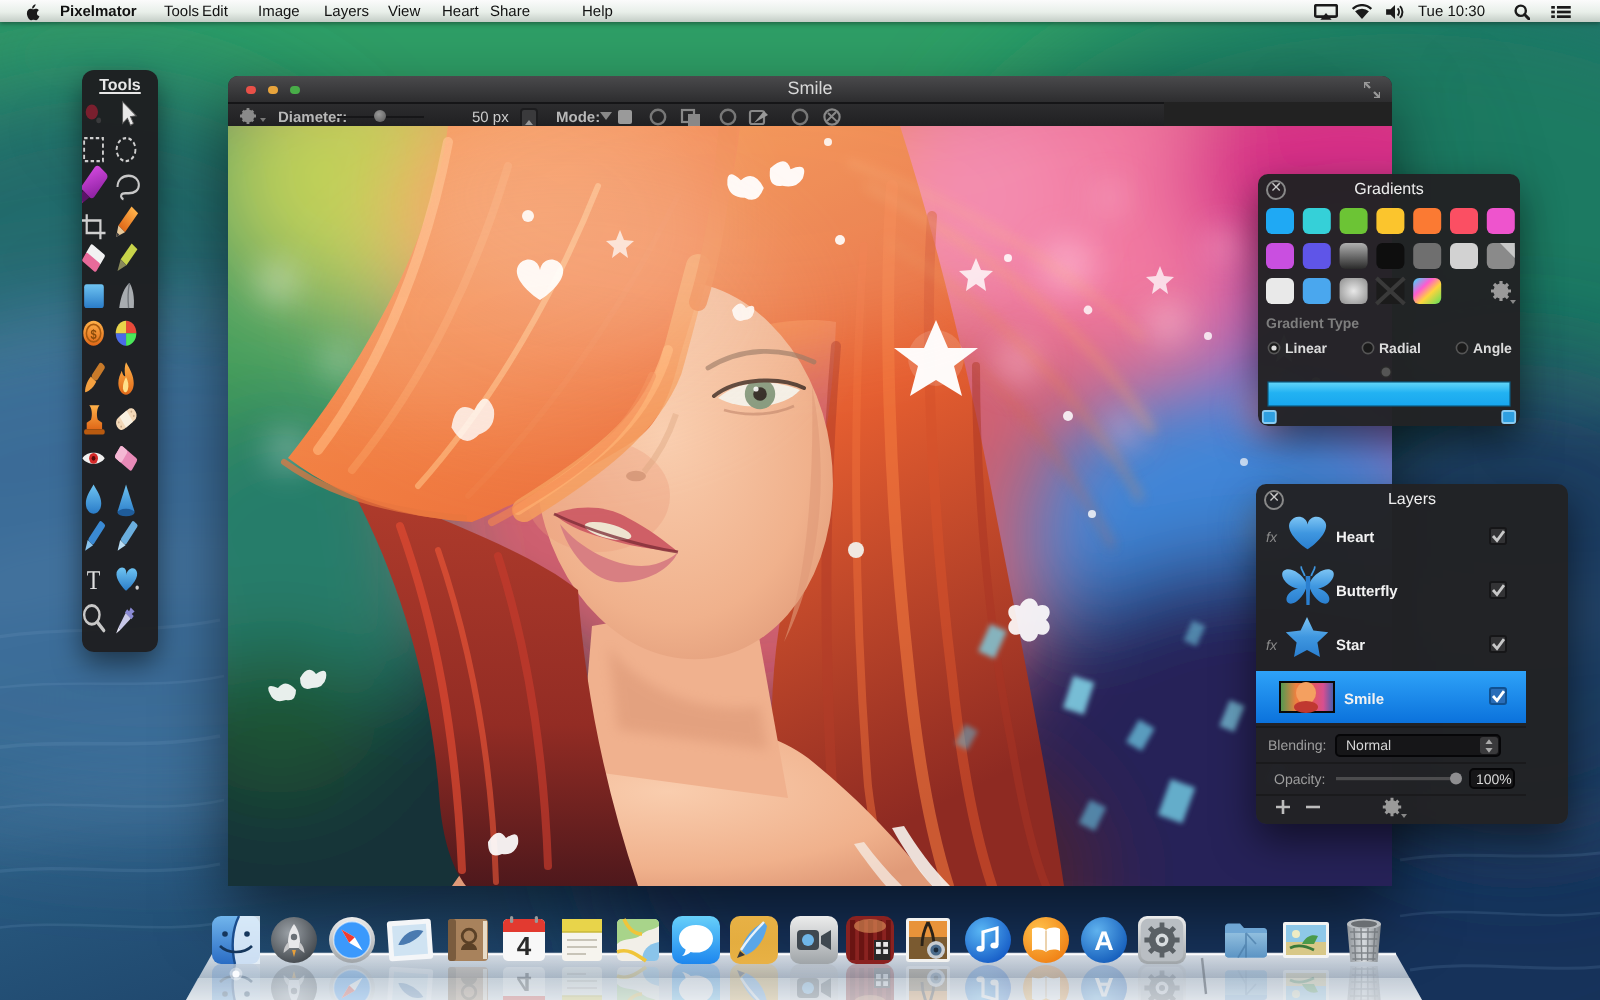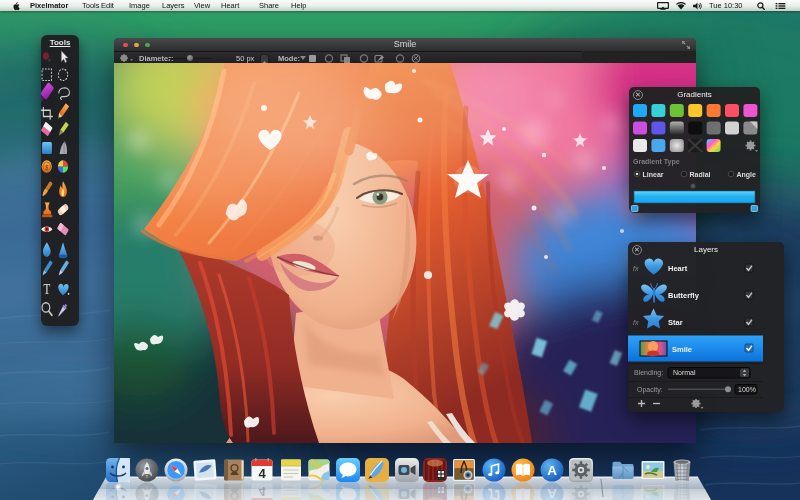--- a/index.html
+++ b/index.html
@@ -85,21 +85,21 @@
     <svg class="abs" style="left:12px;top:1.5px" width="8" height="9" viewBox="0 0 11 12">
       <path d="M7.2,1.8 C7.7,1.2 8.1,0.4 8,0 C7.3,0.05 6.6,0.5 6.2,1 C5.8,1.5 5.5,2.2 5.6,2.9 C6.3,2.9 6.8,2.4 7.2,1.8 Z M8.9,6.4 C8.9,5.2 9.6,4.5 10.2,4.1 C9.7,3.3 8.9,3 8.3,3 C7.5,3 6.9,3.4 6.4,3.4 C5.9,3.4 5.2,3 4.5,3 C3.3,3 2,4 2,6.2 C2,8.5 3.7,11 4.7,11 C5.2,11 6,10.6 6.6,10.6 C7.2,10.6 7.8,11 8.4,11 C9.3,11 10.3,9.2 10.6,8.3 C9.6,7.9 8.9,7.4 8.9,6.4 Z" fill="#1a1a1a"></path>
     </svg>
     <span class="mi b" style="left:30px">Pixelmator</span>
     <span class="mi" style="left:82px">Tools</span>
     <span class="mi" style="left:101px">Edit</span>
     <span class="mi" style="left:129px">Image</span>
     <span class="mi" style="left:162px">Layers</span>
     <span class="mi" style="left:194px">View</span>
     <span class="mi" style="left:221px">Heart</span>
-    <span class="mi" style="left:259px">Share</span>
+    <span class="mi" style="left:245px">Share</span>
     <span class="mi" style="left:291px">Help</span>
     <svg class="abs" style="left:657px;top:2px" width="12" height="8" viewBox="0 0 15 10">
       <rect x="0.7" y="0.7" width="13.6" height="7.2" rx="1" fill="none" stroke="#1a1a1a" stroke-width="1.6"></rect>
       <path d="M4,9.8 L11,9.8 L7.5,5.6 Z" fill="#1a1a1a"></path>
     </svg>
     <svg class="abs" style="left:676px;top:2px" width="10" height="8" viewBox="0 0 13 10">
       <path d="M6.5,9.5 L2,4.5 A7,7 0 0 1 11,4.5 Z" fill="#1a1a1a"></path>
       <path d="M0.5,3 A8.5,8.5 0 0 1 12.5,3" fill="none" stroke="#1a1a1a" stroke-width="1.5"></path>
     </svg>
     <svg class="abs" style="left:693px;top:2px" width="9" height="8" viewBox="0 0 10 9">

